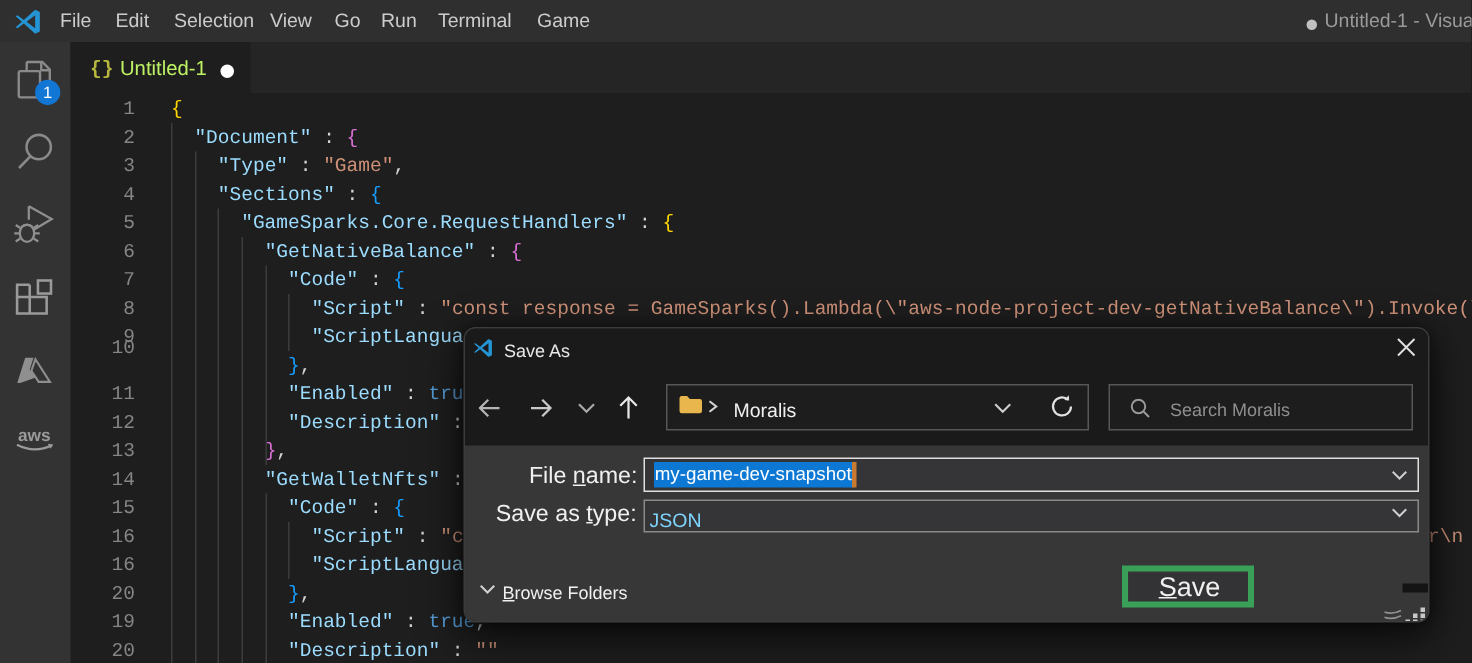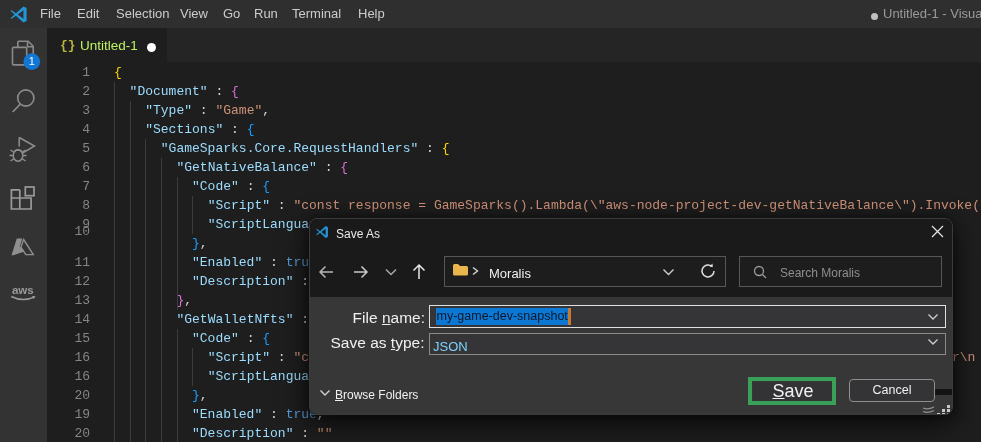--- a/index.html
+++ b/index.html
@@ -50,21 +50,21 @@
   <svg class="abs" style="left:9px;top:5px" width="19" height="19" viewBox="0 0 100 100">
     <path fill="#2494d4" d="M75.9 7.5 L36.3 43.8 L14.1 27.1 L7.5 30.3 L29.6 50 L7.5 69.7 L14.1 72.9 L36.3 56.2 L75.9 92.5 L92.5 84.4 L92.5 15.6 Z M75.9 27.1 L45.9 50 L75.9 72.9 Z" fill-rule="evenodd"></path>
   </svg>
   <span class="menu" style="left:40px">File</span>
   <span class="menu" style="left:77px">Edit</span>
   <span class="menu" style="left:116px">Selection</span>
   <span class="menu" style="left:180px">View</span>
   <span class="menu" style="left:223px">Go</span>
   <span class="menu" style="left:254px">Run</span>
   <span class="menu" style="left:292px">Terminal</span>
-  <span class="menu" style="left:358px">Help</span>
+  <span class="menu" style="left:358px">Game</span>
   <span id="titdot"></span>
   <span id="titright">Untitled-1 - Visual Studio Code</span>
 </div>
 
 <div class="abs" id="actbar">
 
   <svg class="abs" style="left:0px;top:10px" width="47" height="36" viewBox="0 0 47 36">
     <g stroke="#8a8a8a" stroke-width="1.6" fill="none">
       <path d="M17.8 10 V4.3 a1 1 0 0 1 1 -1 h9.4 l5 5 V19.4 a1 1 0 0 1 -1 1 h-5.5"></path>
       <path d="M27.5 3.3 V8.8 h5.7"></path>
@@ -219,41 +219,40 @@
   <svg class="abs" style="left:443px;top:46px" width="14" height="14" viewBox="0 0 14 14">
     <g stroke="#9a9a9a" stroke-width="1.3" fill="none">
       <circle cx="6" cy="6" r="4.5"></circle>
       <path d="M9.5 9.5 L13 13"></path>
     </g>
   </svg>
   <div class="dtxt" style="left:470px;top:47px;color:#8f8f8f;font-size:12px">Search Moralis</div>
 
   <div class="dtxt" style="left:40px;top:89.5px;width:75px;text-align:right;font-size:15.5px">File <u>n</u>ame:</div>
   <div class="combo" style="top:86px;height:23px;border-color:#e0e0e0"></div>
-  <div class="abs" style="left:125.5px;top:89px;background:#0c78d4;color:#0f172a;font-size:12.5px;padding:0 1px;height:16.5px;line-height:16.5px;">my-game-dev-snapshot</div>
+  <div class="abs" style="left:125.5px;top:89px;background:#0c78d4;color:#ffffff;font-size:12.5px;padding:0 1px;height:16.5px;line-height:16.5px;">my-game-dev-snapshot</div>
     <div class="abs" style="left:257.5px;top:89px;width:3px;height:16.5px;background:#c97a31"></div>
   <svg class="abs" style="left:617px;top:94px" width="12" height="9" viewBox="0 0 12 9">
     <path d="M1.5 1.5 L6 6 L10.5 1.5" stroke="#cfcfcf" stroke-width="1.3" fill="none"></path>
   </svg>
 
   <div class="dtxt" style="left:20px;top:115px;width:95px;text-align:center;font-size:15.5px">Save as <u>t</u>ype:</div>
   <div class="combo" style="top:114px;height:22px"></div>
   <div class="abs" style="left:123px;top:119.5px;color:#7dd3fc;font-size:13px">JSON</div>
   <svg class="abs" style="left:617px;top:119px" width="12" height="9" viewBox="0 0 12 9">
     <path d="M1.5 1.5 L6 6 L10.5 1.5" stroke="#cfcfcf" stroke-width="1.3" fill="none"></path>
   </svg>
 
   <svg class="abs" style="left:9px;top:170px" width="12" height="9" viewBox="0 0 12 9">
     <path d="M1.5 1.5 L6 6 L10.5 1.5" stroke="#d0d0d0" stroke-width="1.4" fill="none"></path>
   </svg>
   <div class="abs" style="left:25px;top:168.5px;color:#f0f0f0;font-size:12px"><u>B</u>rowse Folders</div>
 
   <div class="abs" style="left:443px;top:163px;width:80px;height:19px;background:#333335;color:#f0f0f0;font-size:18px;text-align:center;line-height:19px;"><u>S</u>ave</div>
   <div class="abs" style="left:438px;top:158px;width:88px;height:28px;border:4px solid #3aa058;"></div>
-  <div class="abs" style="left:539px;top:160px;width:86px;height:23px;background:#343436;border:1px solid #8f8f8f;border-radius:4px;color:#f0f0f0;font-size:12.5px;text-align:center;line-height:21px;">Cancel</div>
 
   <div class="abs" style="left:625px;top:170px;width:19px;height:6px;background:#141414"></div>
 
   <div class="gripdot" style="left:637px;top:186px"></div>
   <div class="gripdot" style="left:632px;top:190px"></div>
   <div class="gripdot" style="left:637px;top:190px"></div>
   <div class="gripdot" style="left:627px;top:194px"></div>
   <div class="gripdot" style="left:632px;top:194px"></div>
   <div class="gripdot" style="left:637px;top:194px"></div>
   <svg class="abs" style="left:612px;top:187px" width="13" height="8" viewBox="0 0 13 8">

